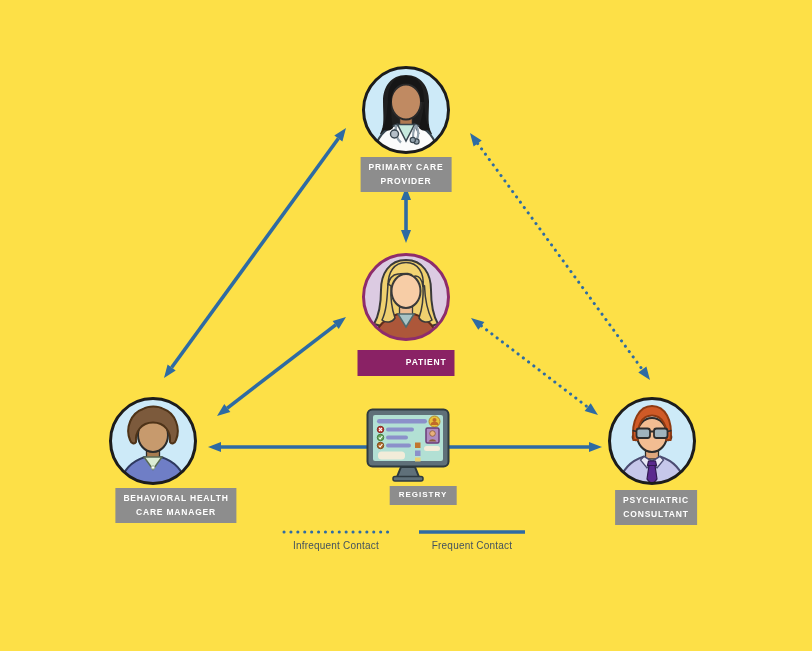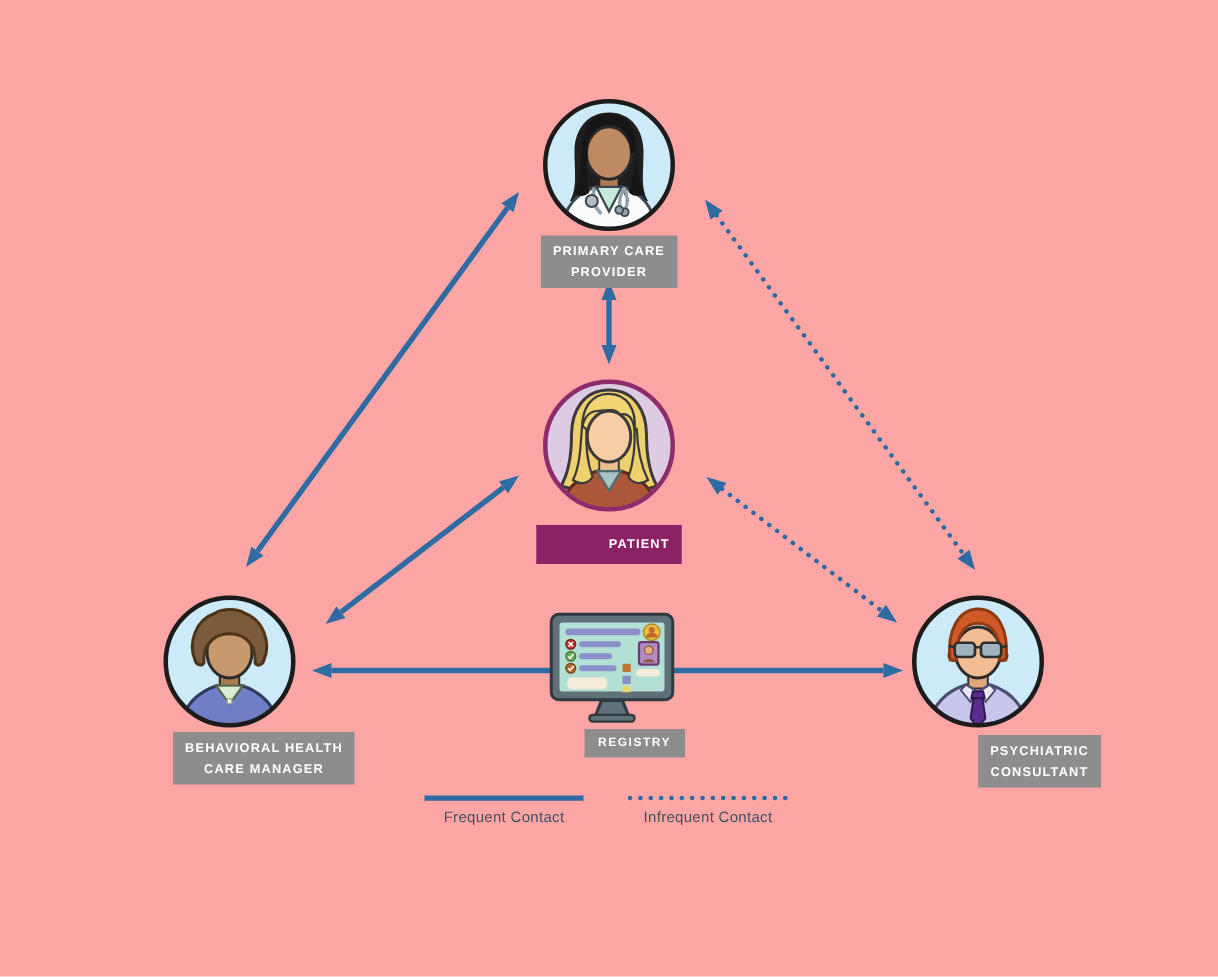--- a/index.html
+++ b/index.html
@@ -1,17 +1,17 @@
 <!DOCTYPE html>
 <html><head>
 <meta charset="utf-8">
 <style>
   html,body{margin:0;padding:0;background:#f7f7f8;}
   .canvas{
-    position:relative;width:812px;height:651px;background:#fca5a5;
+    position:relative;width:812px;height:651px;background:#fde047;
     font-family:"Liberation Sans",sans-serif;overflow:hidden;
   }
   #edges-svg{position:absolute;left:0;top:0;z-index:1;}
   .node{position:absolute;z-index:2;}
   .node-label{
     position:absolute;z-index:3;transform:translateX(-50%);
     background:#8d8d8d;color:#ffffff;
     font-size:8.5px;font-weight:700;letter-spacing:.8px;line-height:1.6;
     text-align:center;white-space:pre-line;padding:4px 8px;
   }
@@ -144,21 +144,21 @@
         <circle cx="62" cy="42" r="3.6" fill="#f2bd92" stroke="#2c2c2c" stroke-width="1.5"></circle>
         <ellipse cx="46" cy="40" rx="15" ry="17" fill="#f2bd92" stroke="#2c2c2c" stroke-width="2"></ellipse>
         <path d="M27.5,45 C25,26 33,11 46,11 C59,11 67,25 64.5,45 L60.5,45 C62,31 56,20.5 46,20.5 C36,20.5 31,30 31.5,45 Z" fill="#d05a27" stroke="#8e3a12" stroke-width="2"></path>
         <path d="M30.5,36.5 L26.5,35.5 M61.5,36.5 L65.5,35.5 M44,36.5 L48,36.5" stroke="#2e2e2e" stroke-width="1.8" fill="none"></path>
         <rect x="30.5" y="33.5" width="13.5" height="9.5" rx="2.5" fill="#9fb3bd" stroke="#2e2e2e" stroke-width="1.8"></rect>
         <rect x="48" y="33.5" width="13.5" height="9.5" rx="2.5" fill="#9fb3bd" stroke="#2e2e2e" stroke-width="1.8"></rect>
       </g>
       <circle cx="46" cy="46" r="42.5" fill="none" stroke="#1c1c1c" stroke-width="3"></circle>
     </svg>
   </div>
-  <div class="node-label gray" style="left:656px;top:490px;margin-left:37px;">PSYCHIATRIC
+  <div class="node-label gray" style="left:656px;top:490px;">PSYCHIATRIC
 CONSULTANT</div>
 
   <div class="node" style="left:366px;top:408px;">
     <svg width="84" height="76" viewBox="0 0 84 76">
       <path d="M35,59 L49,59 L53,69 L31,69 Z" fill="#5f7079" stroke="#2e3a40" stroke-width="2"></path>
       <rect x="27" y="68.5" width="30" height="4.5" rx="2" fill="#5f7079" stroke="#2e3a40" stroke-width="1.5"></rect>
       <rect x="1.5" y="1.5" width="81" height="57" rx="5" fill="#5f7079" stroke="#2e3a40" stroke-width="2"></rect>
       <rect x="7" y="7" width="70" height="46" rx="2" fill="#b2e0d4"></rect>
       <rect x="11" y="11" width="50" height="4.5" rx="2.2" fill="#8b90ca"></rect>
       <circle cx="68.5" cy="13.5" r="5.5" fill="#e7c33c" stroke="#b5892a" stroke-width="1"></circle>
@@ -181,26 +181,26 @@
       <rect x="49" y="49.5" width="5.5" height="4" fill="#ead271"></rect>
       <rect x="58" y="38" width="16" height="5" rx="2.5" fill="#f2ecd9"></rect>
       <rect x="12" y="43.5" width="27" height="8" rx="3.5" fill="#f2ecd9"></rect>
     </svg>
   </div>
   <div class="node-label gray small" style="left:407px;top:486px;">REGISTRY</div>
 
   <div class="legend">
     <div class="legend-item">
       <svg class="legend-swatch" width="110" height="8">
+        <line class="lg-dot" x1="3" y1="4" x2="107" y2="4" stroke="#2e6ba3"></line>
+      </svg>
+      <div class="legend-label">Infrequent Contact</div>
+    </div>
+    <div class="legend-item">
+      <svg class="legend-swatch" width="110" height="8">
         <line class="lg-solid" x1="2" y1="4" x2="108" y2="4" stroke="#2e6ba3"></line>
       </svg>
       <div class="legend-label">Frequent Contact</div>
     </div>
-    <div class="legend-item">
-      <svg class="legend-swatch" width="110" height="8">
-        <line class="lg-dot" x1="3" y1="4" x2="107" y2="4" stroke="#2e6ba3"></line>
-      </svg>
-      <div class="legend-label">Infrequent Contact</div>
-    </div>
   </div>
 
 
 </div>
 
 </body></html>

